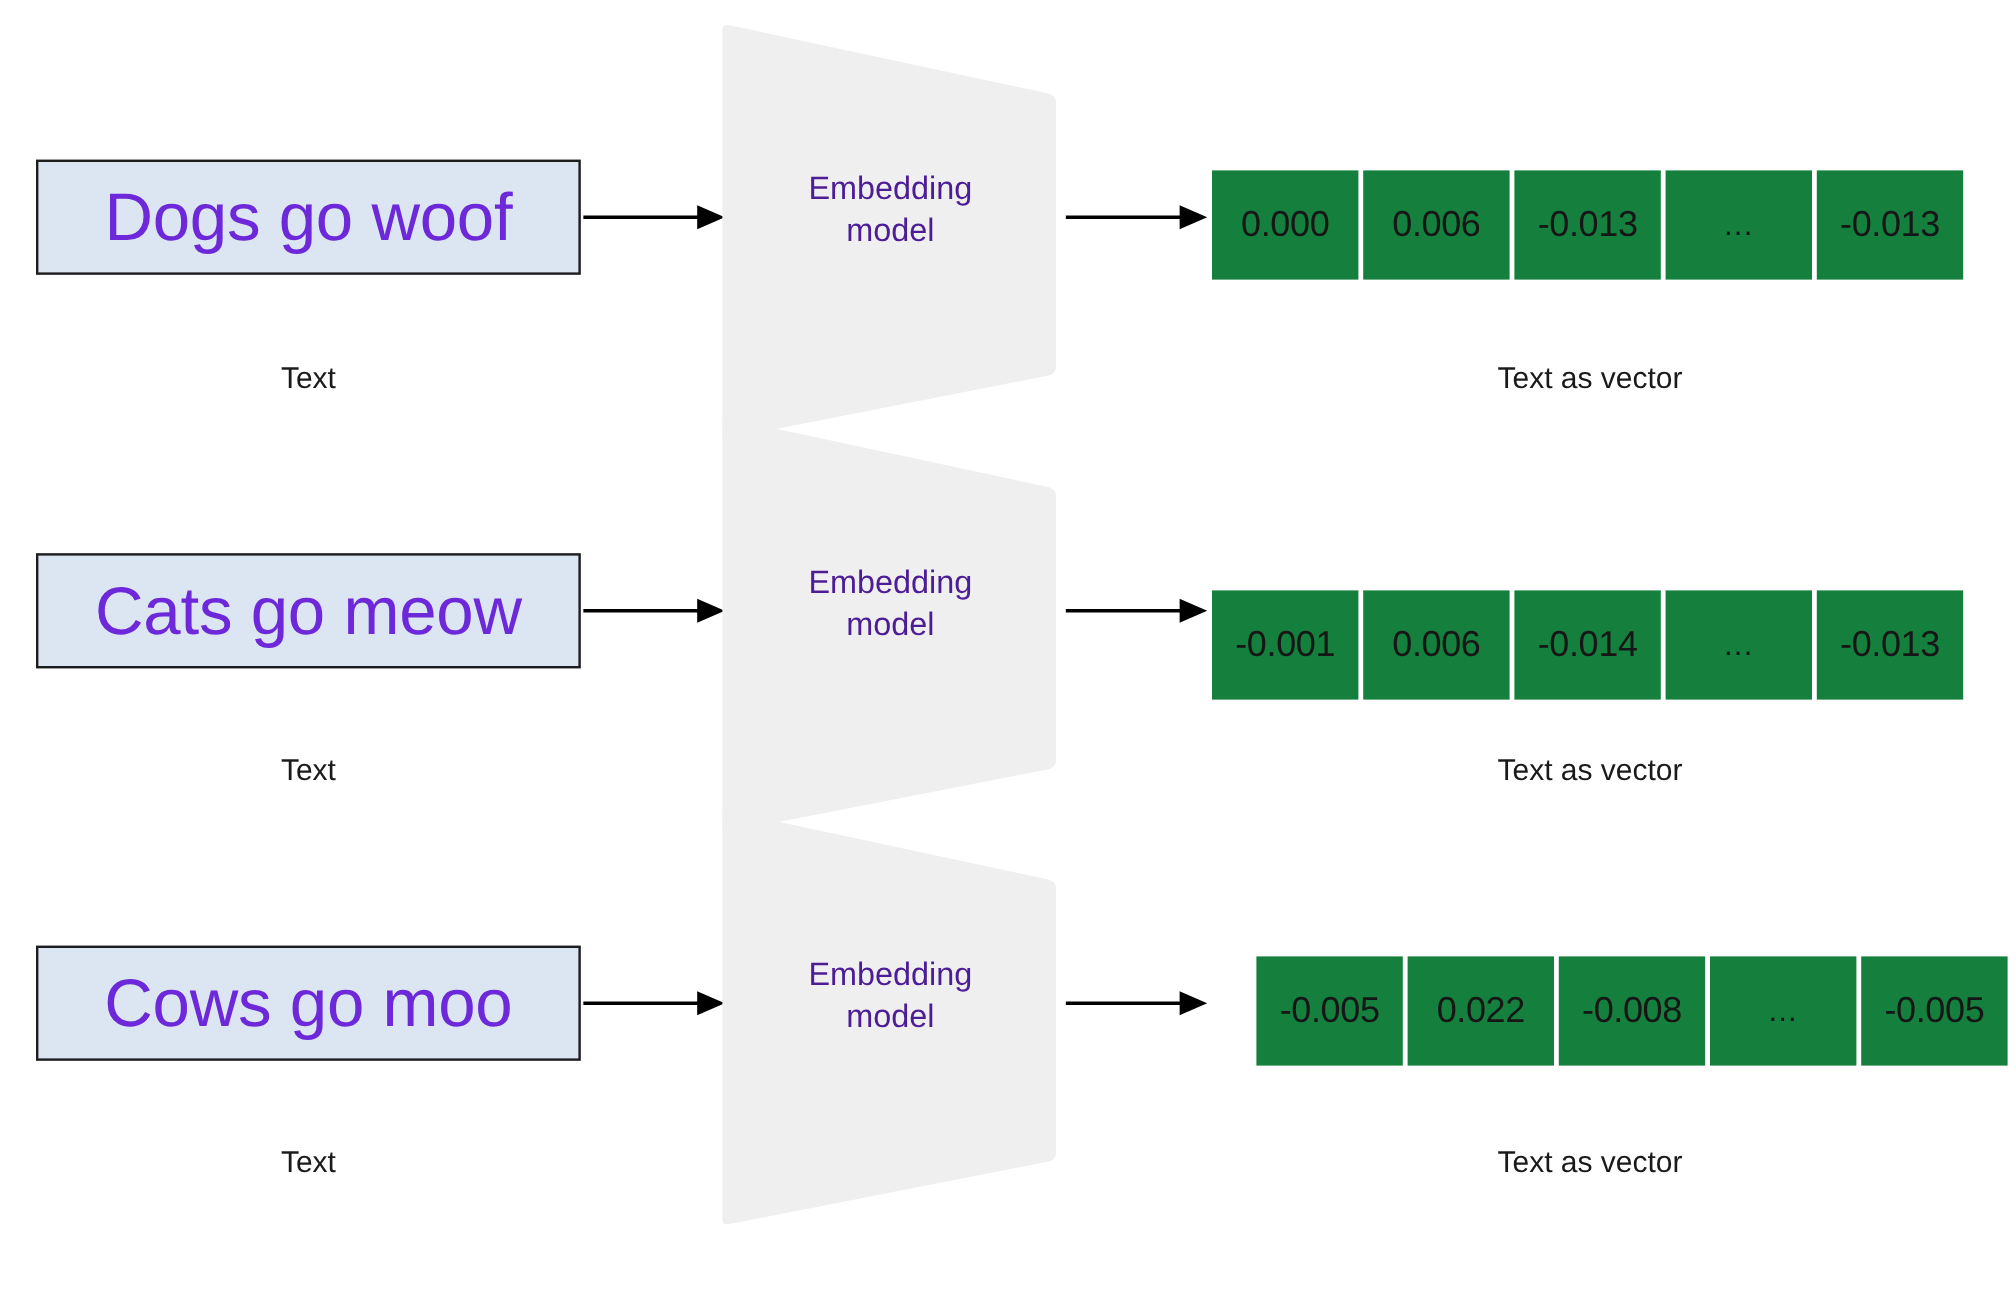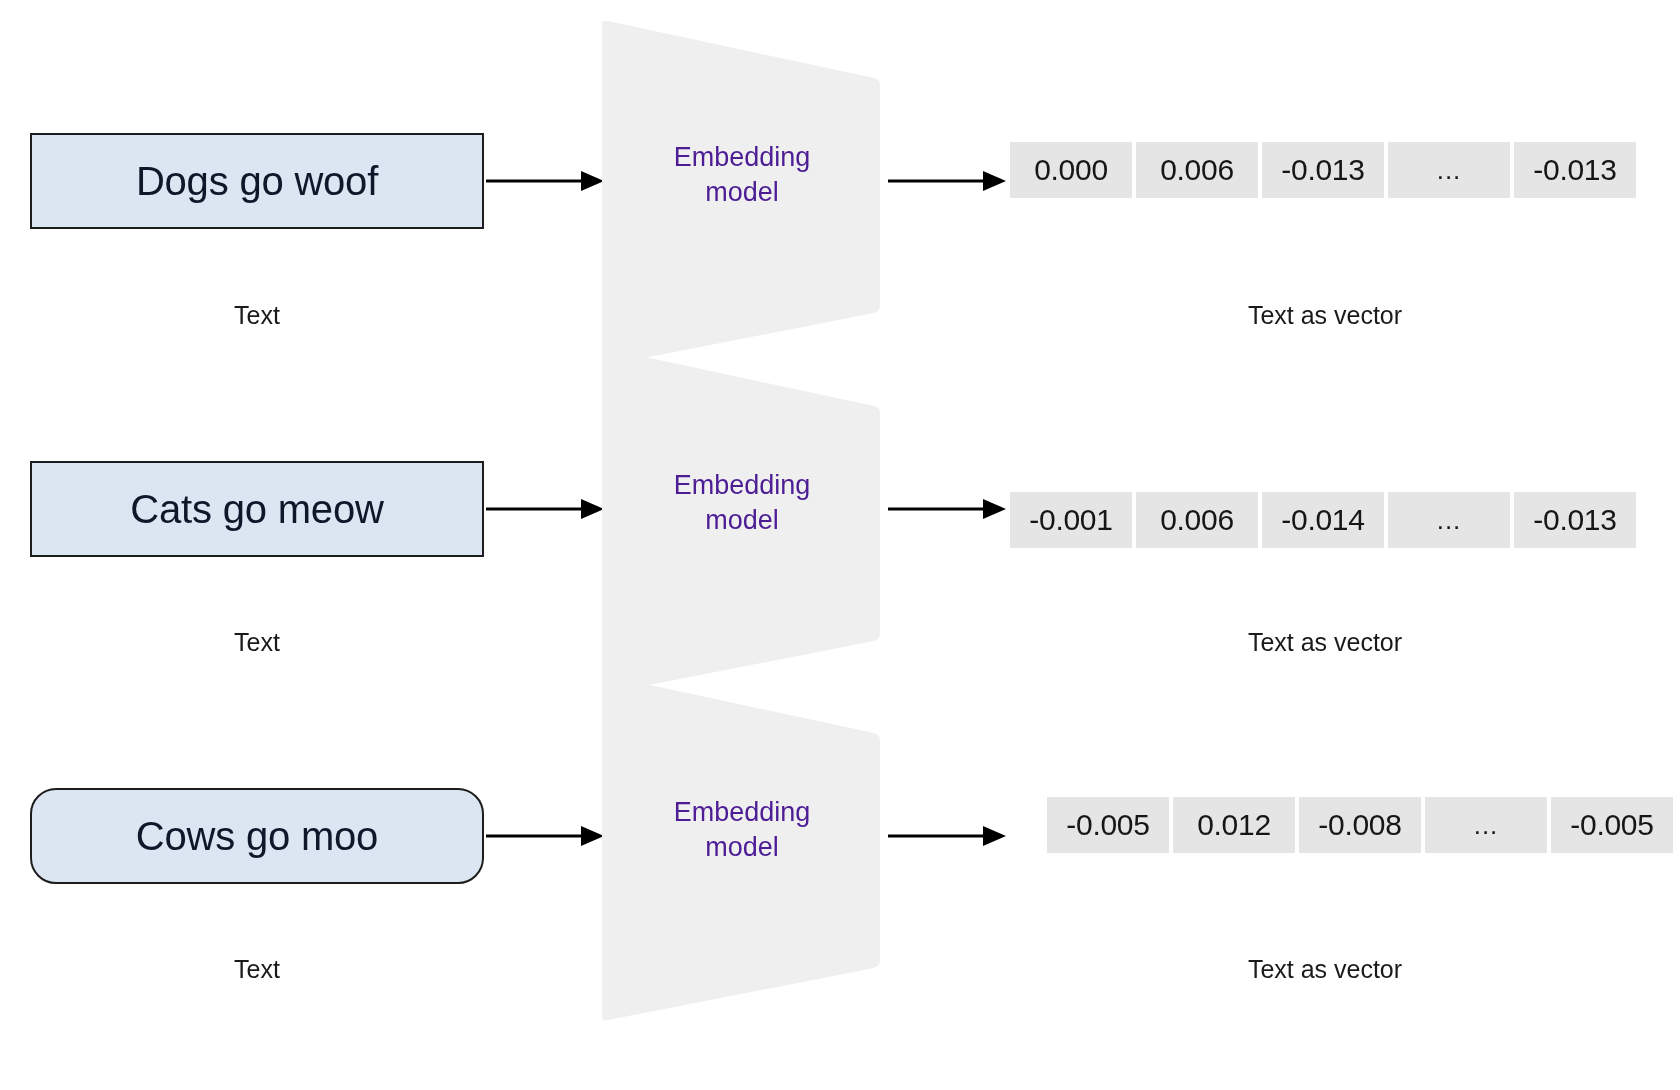--- a/index.html
+++ b/index.html
@@ -24,24 +24,24 @@
   .text-box {
     position: absolute;
     box-sizing: border-box;
     background: #dce6f2;
     border: 2px solid #1d1d1d;
     display: flex;
     align-items: center;
     justify-content: center;
   }
   .text-box-label {
-    font-size: 40px;
+    font-size: 56px;
     line-height: 1;
     letter-spacing: -0.2px;
-    color: #0f172a;
+    color: #6d28d9;
     white-space: nowrap;
   }
   .caption {
     position: absolute;
     font-size: 25px;
     color: #1a1a1a;
     text-align: center;
     white-space: nowrap;
     margin-top: 46px;
   }
@@ -69,22 +69,22 @@
   }
   .arrow svg { display: block; }
 
   
   .vector {
     position: absolute;
     display: flex;
     gap: 4px;
   }
   .vec-cell {
-    background: #e5e5e5;
-    height: 56px;
+    background: #15803d;
+    height: 91px;
     display: flex;
     align-items: center;
     justify-content: center;
     font-size: 30px;
     color: #161616;
     letter-spacing: -0.3px;
   }
   .vec-cell.w-a { width: 122px; }
   .vec-cell.w-b { width: 122px; }
   .vec-cell.w-ell { width: 122px; font-size: 26px; letter-spacing: 1px; }
@@ -160,21 +160,21 @@
 
   <div class="vector" style="left:1010px; top:492px;">
     <div class="vec-cell w-a">-0.001</div>
     <div class="vec-cell w-b">0.006</div>
     <div class="vec-cell w-b">-0.014</div>
     <div class="vec-cell w-ell">...</div>
     <div class="vec-cell w-last">-0.013</div>
   </div>
   <div class="caption" style="left:1010px; top:582px; width:630px;">Text as vector</div>
 
-  <div class="text-box" style="left:30px; top:788px; width:454px; height:96px;border-radius:26px;">
+  <div class="text-box" style="left:30px; top:788px; width:454px; height:96px;">
     <span class="text-box-label">Cows go moo</span>
   </div>
   <div class="caption" style="left:30px; top:909px; width:454px;">Text</div>
 
   <div class="arrow" style="left:486px; top:820px; width:118px; height:32px;">
     <svg width="118" height="32" viewBox="0 0 118 32">
       <line x1="0" y1="16" x2="98" y2="16" stroke="#000" stroke-width="3"></line>
       <polygon points="95,6 118,16 95,26" fill="#000"></polygon>
     </svg>
   </div>
@@ -189,20 +189,20 @@
 
   <div class="arrow" style="left:888px; top:820px; width:118px; height:32px;">
     <svg width="118" height="32" viewBox="0 0 118 32">
       <line x1="0" y1="16" x2="98" y2="16" stroke="#000" stroke-width="3"></line>
       <polygon points="95,6 118,16 95,26" fill="#000"></polygon>
     </svg>
   </div>
 
   <div class="vector" style="left:1010px; top:797px;margin-left:37px;">
     <div class="vec-cell w-a">-0.005</div>
-    <div class="vec-cell w-b">0.012</div>
+    <div class="vec-cell w-b">0.022</div>
     <div class="vec-cell w-b">-0.008</div>
     <div class="vec-cell w-ell">...</div>
     <div class="vec-cell w-last">-0.005</div>
   </div>
   <div class="caption" style="left:1010px; top:909px; width:630px;">Text as vector</div>
 
 </div>
 
 </body></html>

